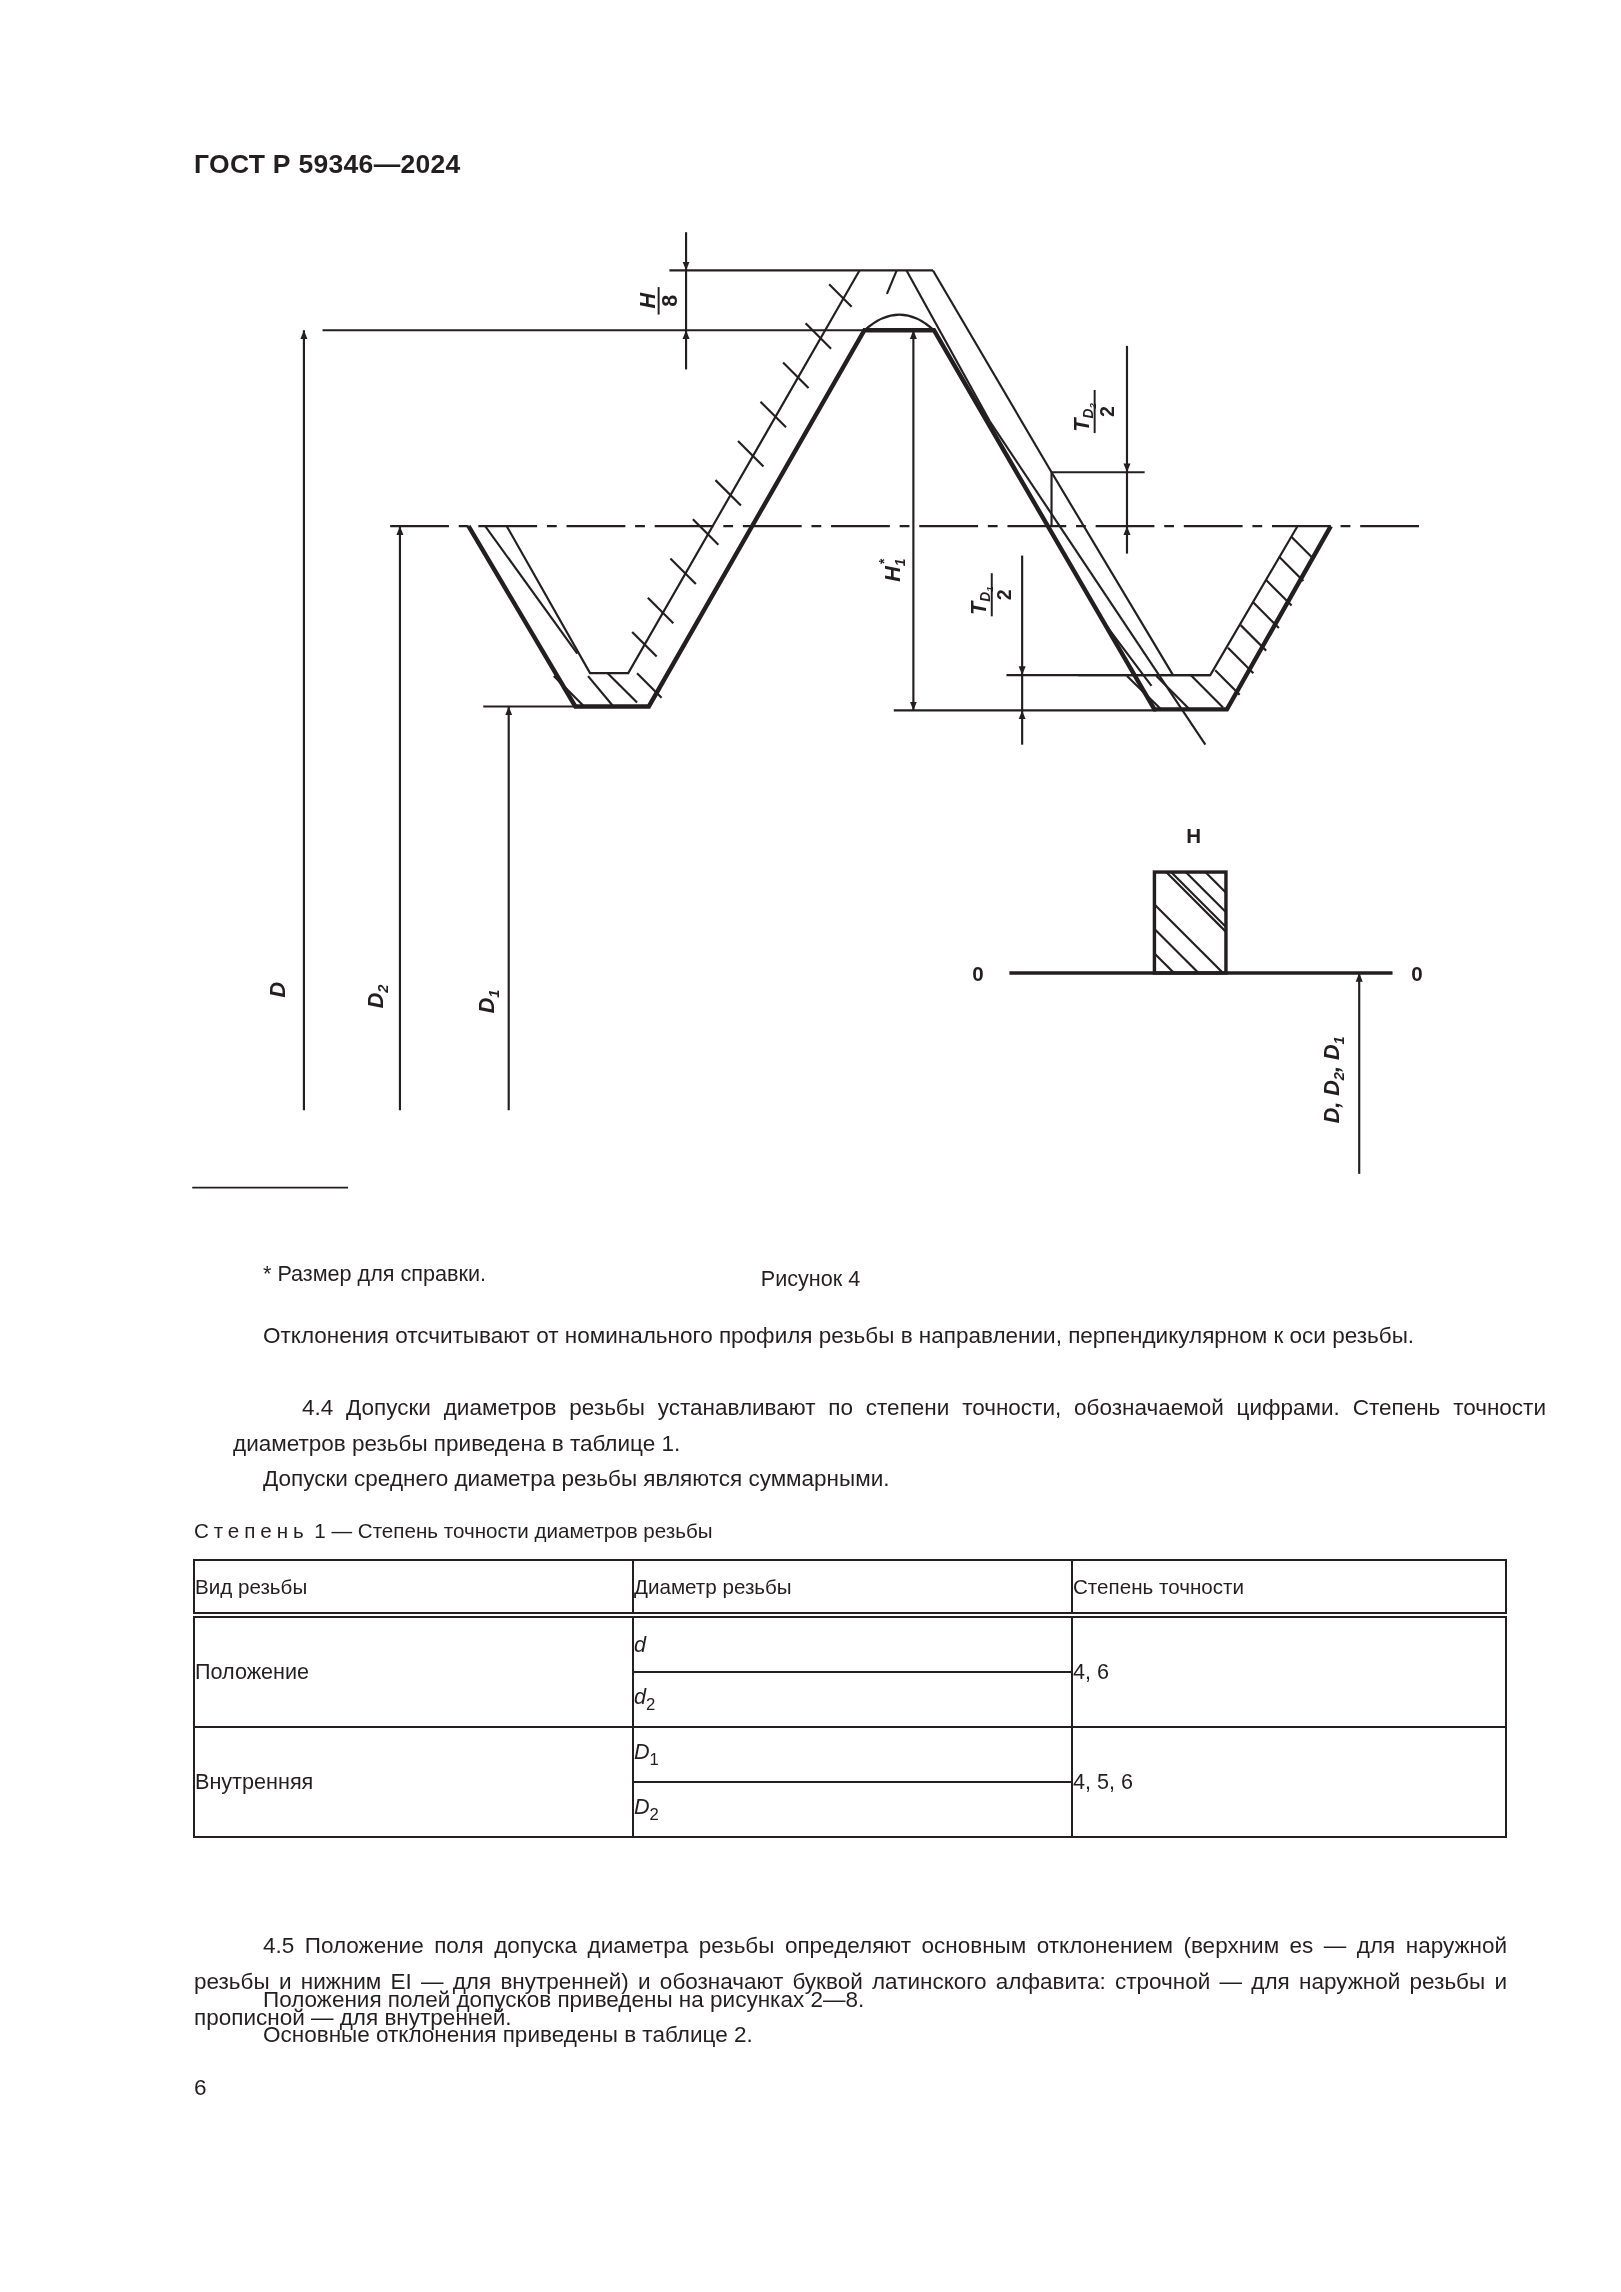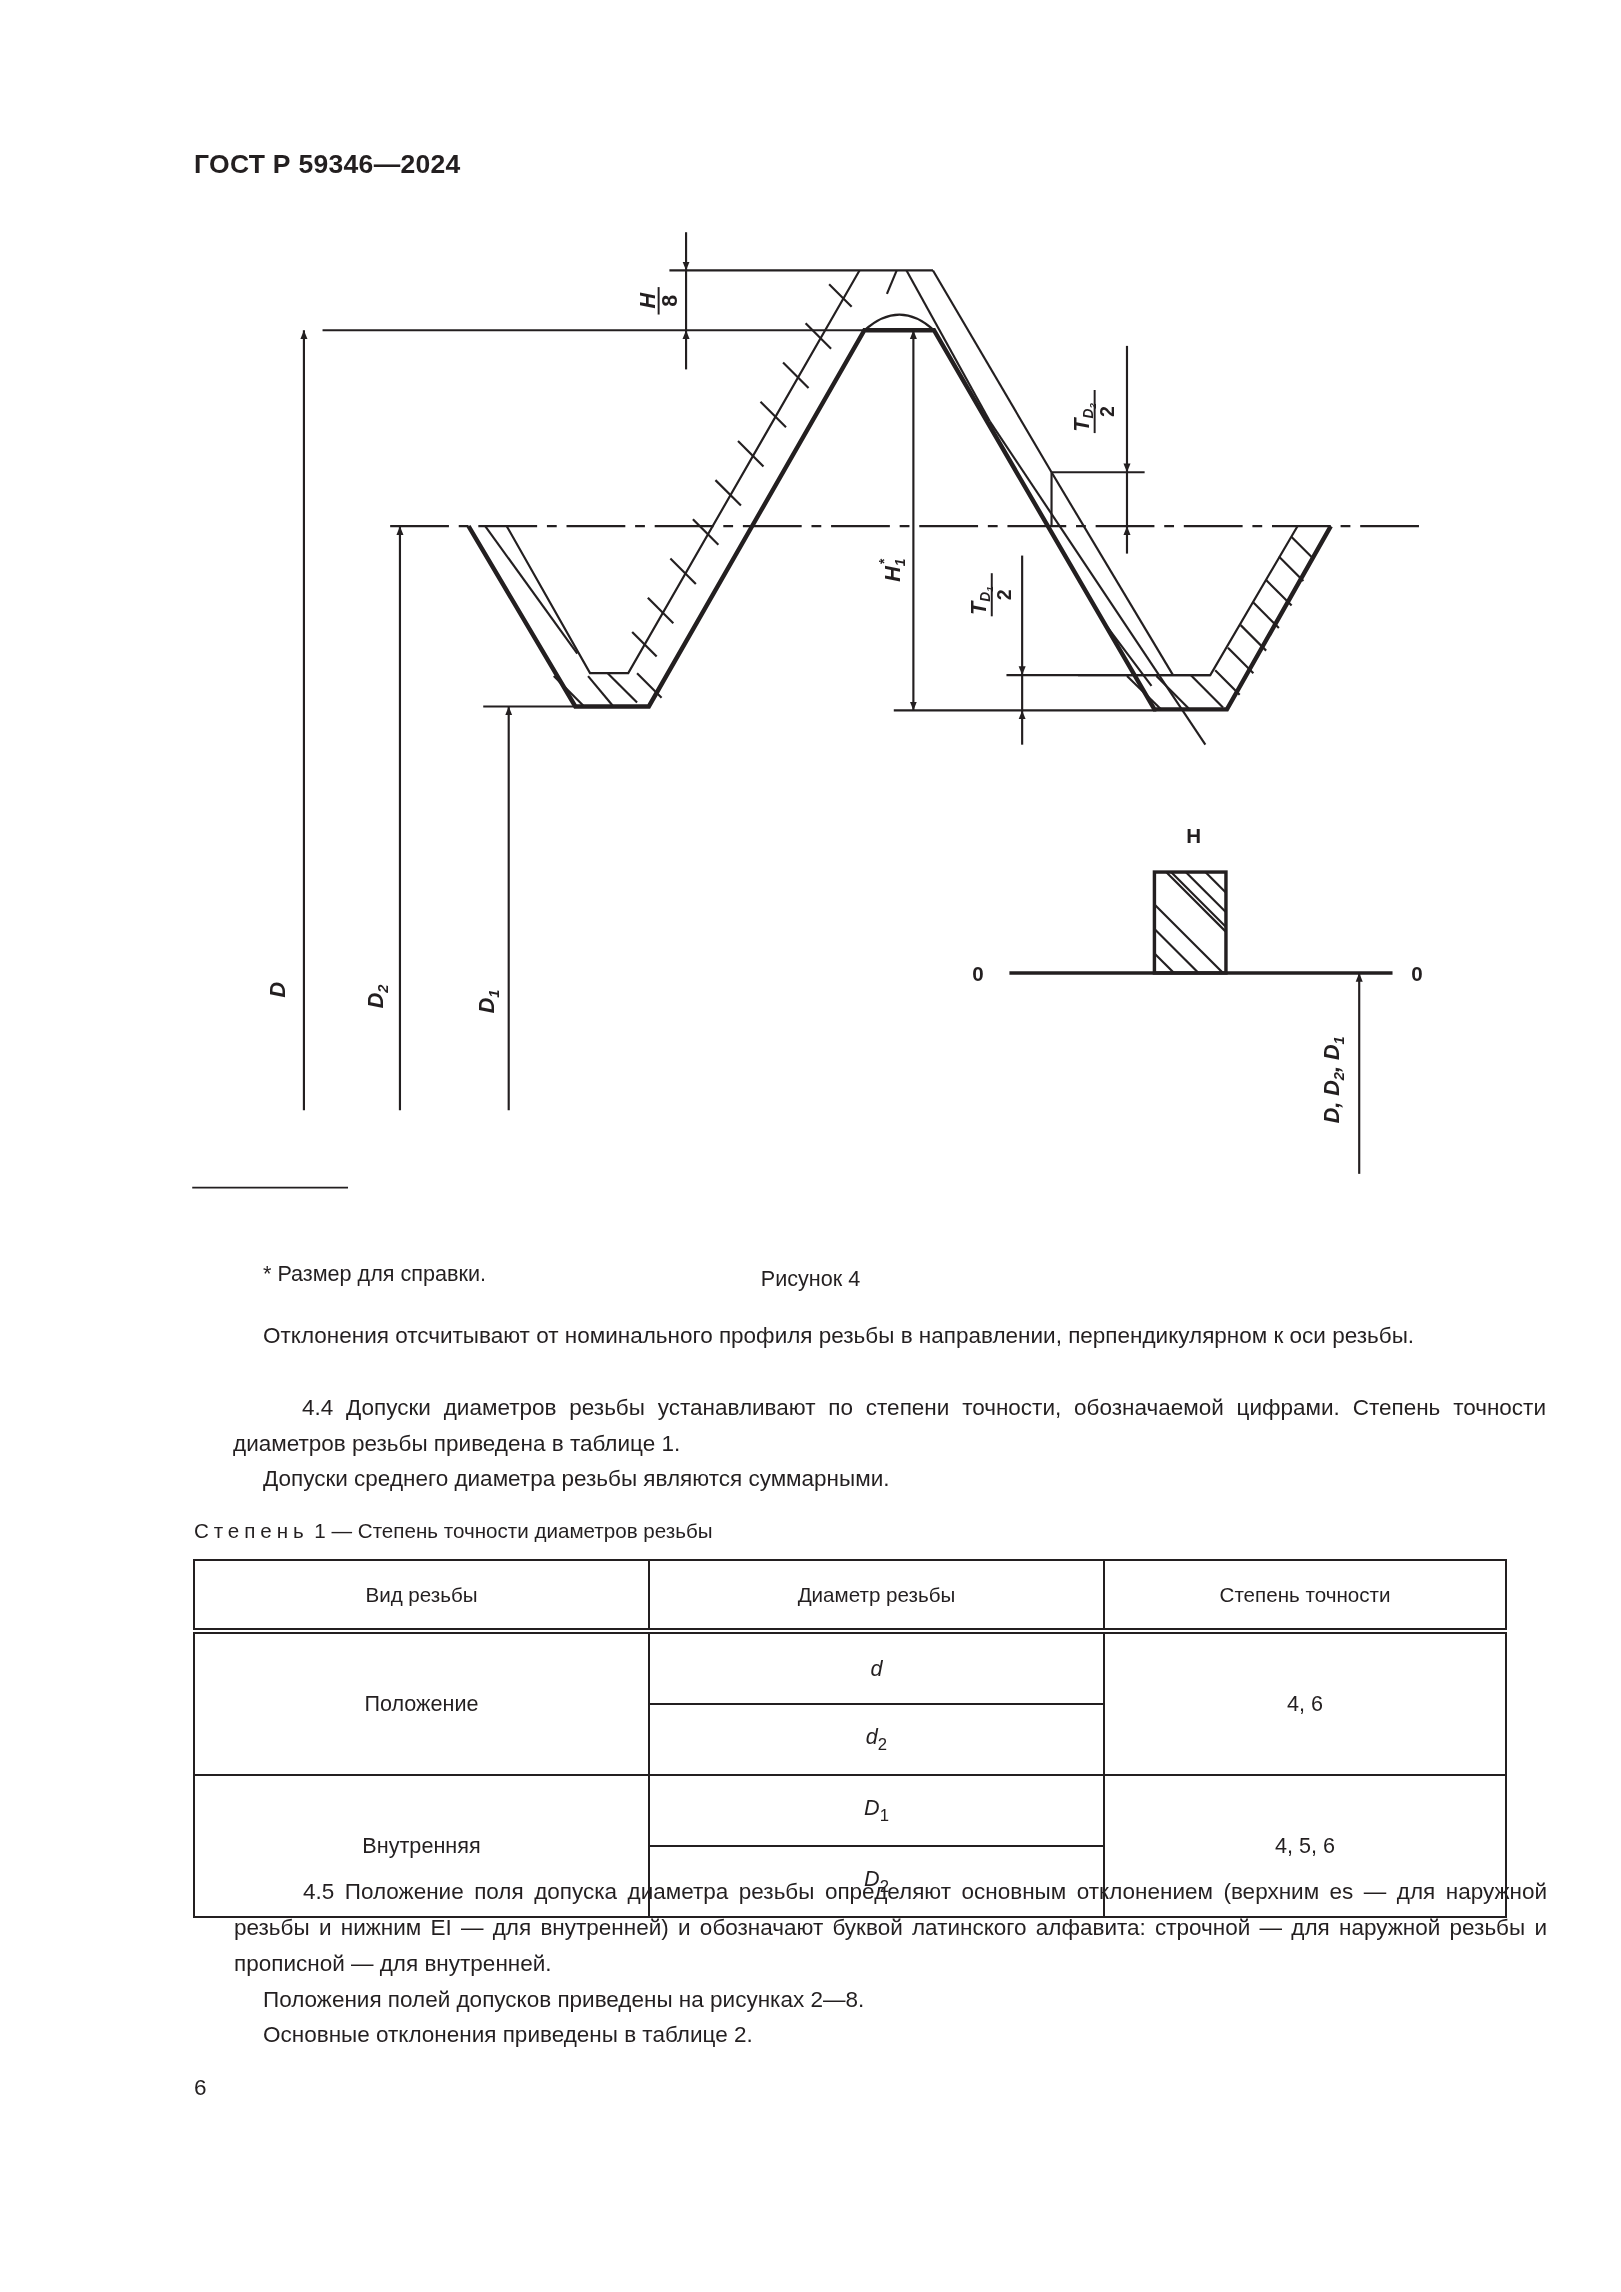--- a/index.html
+++ b/index.html
@@ -13,27 +13,27 @@
   .caption { left: 0; width: 1621px; text-align: center; top: 1266px; font-size: 21.6px; }
   .para { position: absolute; left: 194px; width: 1313px; font-size: 22.5px; line-height: 36px; text-align: justify; }
   .para .ind { display: inline-block; width: 69px; }
   .p1 { top: 1318px; }
   .p2 { top: 1390px; margin-left: 39px; }
   .p3 { top: 1461px; }
   .tcap { left: 194px; top: 1519px; font-size: 20.6px; }
   .tcap .sp { letter-spacing: 4.9px; }
   table.t1 { position: absolute; left: 193px; top: 1559px; width: 1314px; border-collapse: collapse;
              font-size: 21.6px; }
-  table.t1 td { border: 2.9px solid #231f20; text-align: center; padding: 8px; }
+  table.t1 td { border: 2.9px solid #231f20; text-align: left; padding: 0; }
   table.t1 tr.hdr td { height: 51px; font-size: 20.6px; border-bottom: 6.9px double #231f20; }
   table.t1 td.col1 { width: 437px; }
   table.t1 td.col2 { width: 437px; }
   table.t1 td.sub { height: 53px; font-style: italic; }
   .sub-idx { font-style: normal; font-size: 16.7px; vertical-align: -5.9px; }
-  .p4 { top: 1874px; margin-left: 40px; }
+  .p4 { top: 1928px; }
   .p5 { top: 1982px; }
   .p6 { top: 2017px; }
   .pagenum { left: 194px; top: 2075px; font-size: 22.5px; }
 </style>
 </head>
 <body>
 
 <div class="abs doc-header">ГОСТ Р 59346—2024</div>
 
 <svg class="fig" width="1621" height="1215" viewBox="0 0 1654 1240" xmlns="http://www.w3.org/2000/svg">

